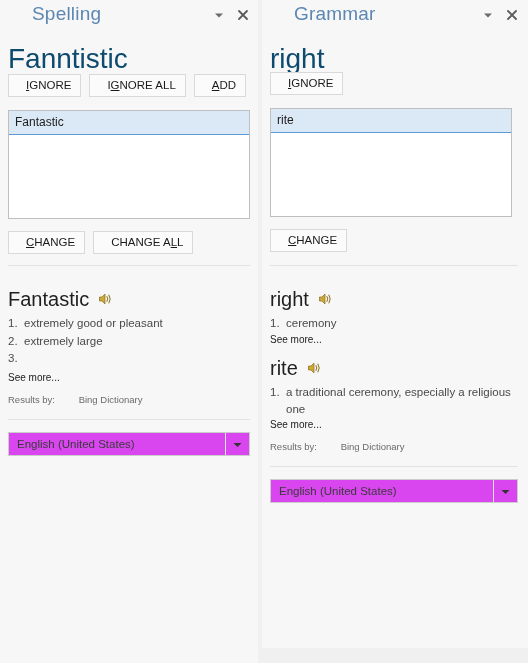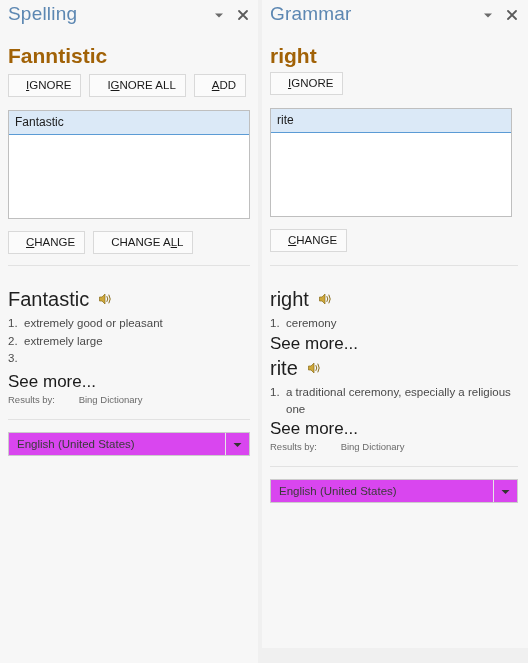--- a/index.html
+++ b/index.html
@@ -41,20 +41,21 @@
 
   .panel-inner {
     position: relative;
     height: 100%;
   }
 
   
   .titlebar {
     position: relative;
     height: 32px;
+    margin-left: 24px;
   }
   .panel-title {
     position: absolute;
     left: 8px;
     top: 3px;
     font-size: 19px;
     color: #5c87b2;
     letter-spacing: .2px;
     white-space: nowrap;
   }
@@ -70,25 +71,24 @@
     height: 14px;
     position: relative;
     cursor: pointer;
   }
   .ctl svg { display: block; }
 
   
   .headword {
     position: absolute;
     left: 8px;
-    font-size: 21px;
-    color: #a16207;
+    font-size: 28px;
+    color: #0c4a6e;
     white-space: nowrap;
     line-height: 1;
-    font-weight: bold;
   }
 
   
   .btn-row {
     position: absolute;
     display: flex;
     gap: 8px;
   }
   .btn {
     background: #fbfbfb;
@@ -172,21 +172,21 @@
   .def-list li .num {
     position: absolute;
     left: 0;
     top: 0;
     color: #4a4a4a;
   }
 
   .see-more {
     position: absolute;
     left: 8px;
-    font-size: 17px;
+    font-size: 10px;
     color: #1a1a1a;
     text-decoration: none;
     cursor: pointer;
     white-space: nowrap;
   }
 
   .results-by {
     position: absolute;
     left: 8px;
     font-size: 9.5px;

